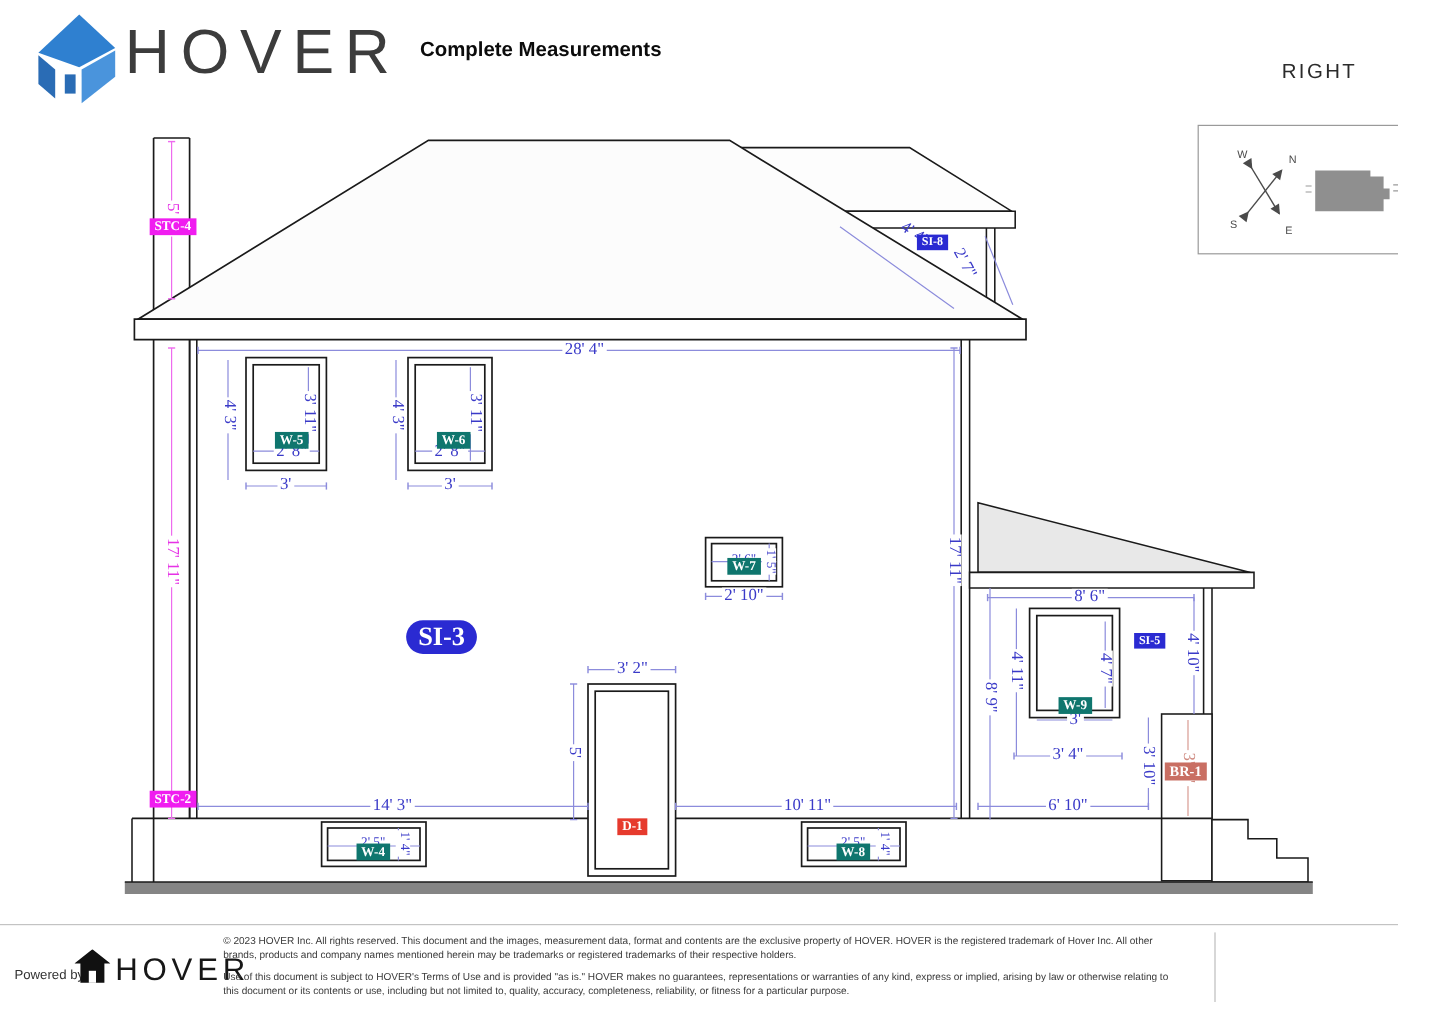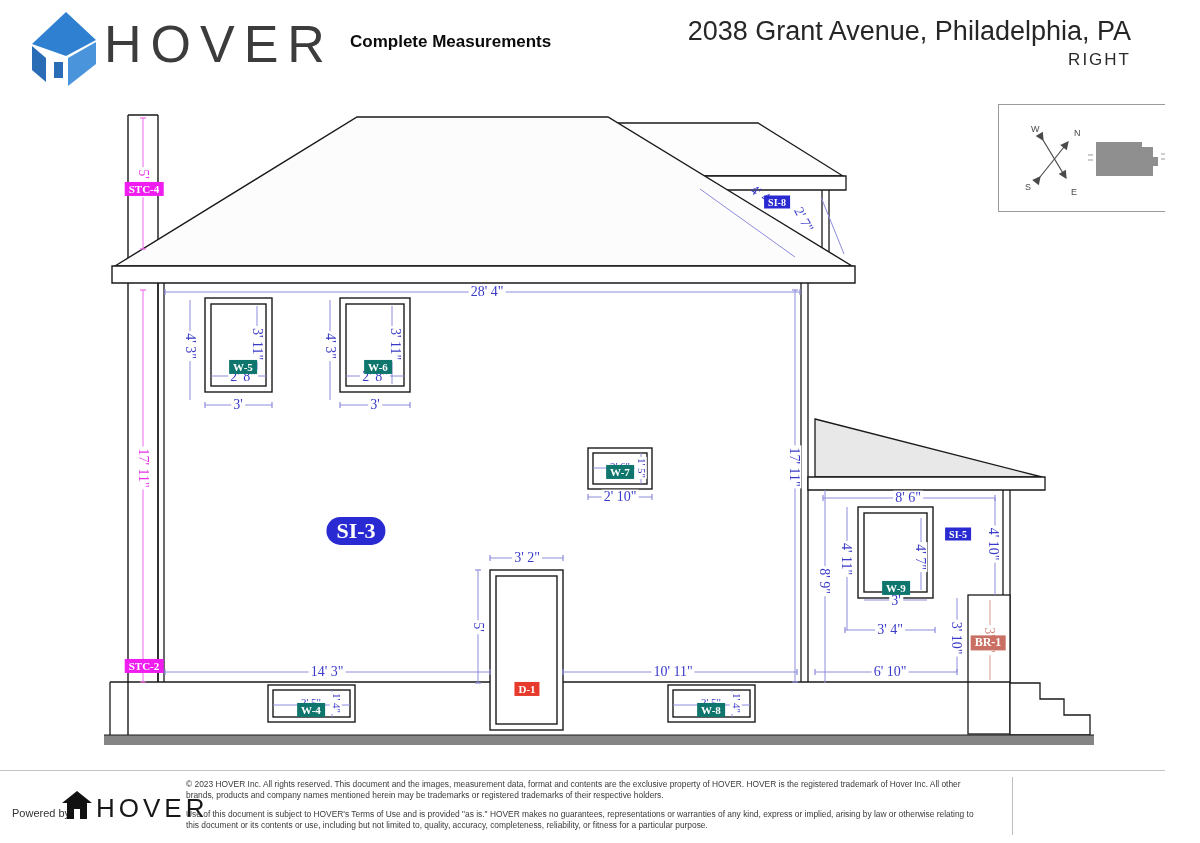--- a/index.html
+++ b/index.html
@@ -49,21 +49,20 @@
 <div class="page">
 
   <svg style="position:absolute;left:26px;top:6px;" width="74" height="82" viewBox="0 0 74 82">
     <polygon points="6,38 40,6 70,34 40,50" fill="#2f80d0"></polygon>
     <polygon points="6,40 6,64 20,76 20,52" fill="#2a6cb5"></polygon>
     <polygon points="70,36 70,58 42,80 42,52" fill="#4a94dc"></polygon>
     <rect x="28" y="56" width="9" height="16" fill="#2a6cb5"></rect>
   </svg>
   <div class="brand-wordmark">HOVER</div>
   <div class="doc-type">Complete Measurements</div>
-  <div class="addr">2038 Grant Avenue, Philadelphia, PA</div>
   <div class="view">RIGHT</div>
 
   <div class="compass-box"></div>
   <div class="cletter" style="left:1031px;top:124px;">W</div>
   <div class="cletter" style="left:1074px;top:128px;">N</div>
   <div class="cletter" style="left:1025px;top:182px;">S</div>
   <div class="cletter" style="left:1071px;top:187px;">E</div>
 
   <svg style="position:absolute;left:0;top:0;z-index:1;" width="1200" height="843" viewBox="0 0 1200 843">
     <defs>
@@ -200,21 +199,21 @@
   <div class="dim v" style="left:846px;top:559px;">4' 11"</div>
   <div class="dim v" style="left:824px;top:581px;">8' 9"</div>
   <div class="dim v" style="left:920px;top:557px;">4' 7"</div>
   <div class="dim" style="left:896px;top:601px;">3'</div>
   <div class="dim" style="left:890px;top:630px;">3' 4"</div>
   <div class="dim v" style="left:956px;top:638px;">3' 10"</div>
   <div class="dim v sal" style="left:989px;top:640px;">3' 0"</div>
 
   <div class="tag mag" style="left:144px;top:189px;">STC-4</div>
   <div class="tag mag" style="left:144px;top:666px;">STC-2</div>
-  <div class="tag blu-lg" style="left:356px;top:531px;border-radius:14px;">SI-3</div>
+  <div class="tag blu-lg" style="left:368px;top:531px;border-radius:14px;">SI-3</div>
   <div class="tag blu" style="left:777px;top:202px;">SI-8</div>
   <div class="tag blu" style="left:958px;top:534px;">SI-5</div>
   <div class="tag grn" style="left:243px;top:367px;">W-5</div>
   <div class="tag grn" style="left:378px;top:367px;">W-6</div>
   <div class="tag grn" style="left:620px;top:472px;">W-7</div>
   <div class="tag grn" style="left:311px;top:710px;">W-4</div>
   <div class="tag grn" style="left:711px;top:710px;">W-8</div>
   <div class="tag grn" style="left:896px;top:588px;">W-9</div>
   <div class="tag red" style="left:527px;top:689px;">D-1</div>
   <div class="tag sal" style="left:988px;top:643px;">BR-1</div>

